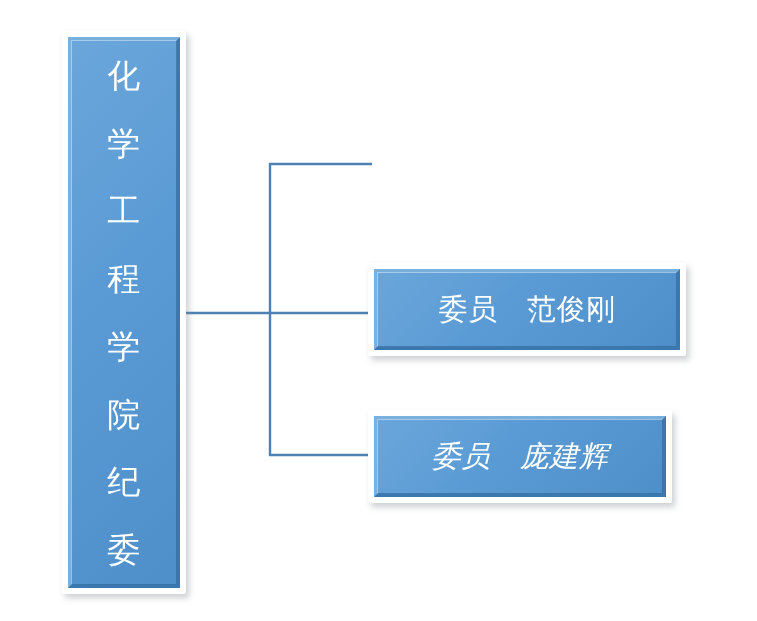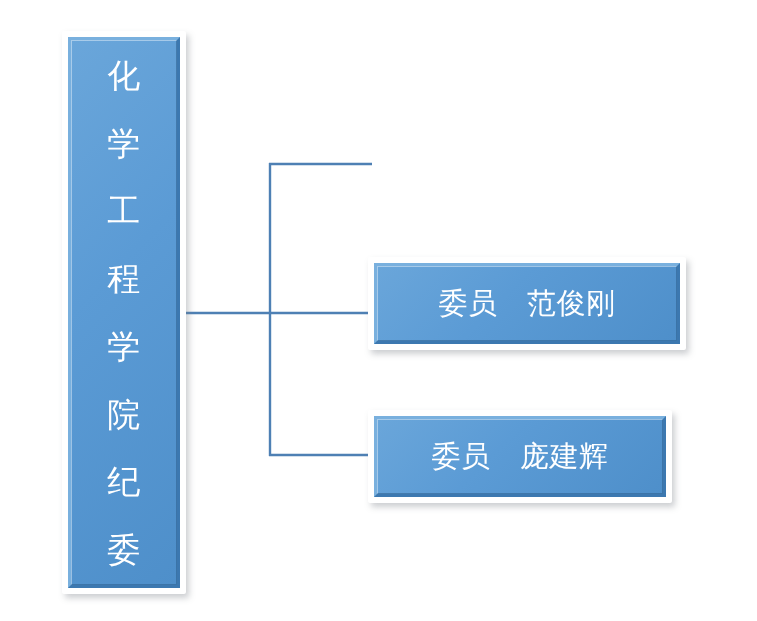--- a/index.html
+++ b/index.html
@@ -93,22 +93,22 @@
     justify-content: space-between;
     height: 93%;
     white-space: normal;
   }
   #root-node .node-label span {
     display: block;
   }
 
   
   #child-node-0 { left: 368px; top: 117px; width: 318px; height: 93px; }
-  #child-node-1 { left: 368px; top: 257px; width: 318px; height: 93px; }
-  #child-node-2 { left: 368px; top: 410px; width: 304px; height: 93px; }
+  #child-node-1 { left: 368px; top: 263px; width: 318px; height: 93px; }
+  #child-node-2 { left: 368px; top: 410px; width: 304px; height: 93px; font-style: italic; }
 </style>
 </head>
 <body>
 
 <div id="canvas">
 
   <svg id="connectors" viewBox="0 0 757 621" width="757" height="621" aria-hidden="true">
 
     <line x1="176" y1="313" x2="271" y2="313" stroke="#4E80B4" stroke-width="2.4"></line>
 

